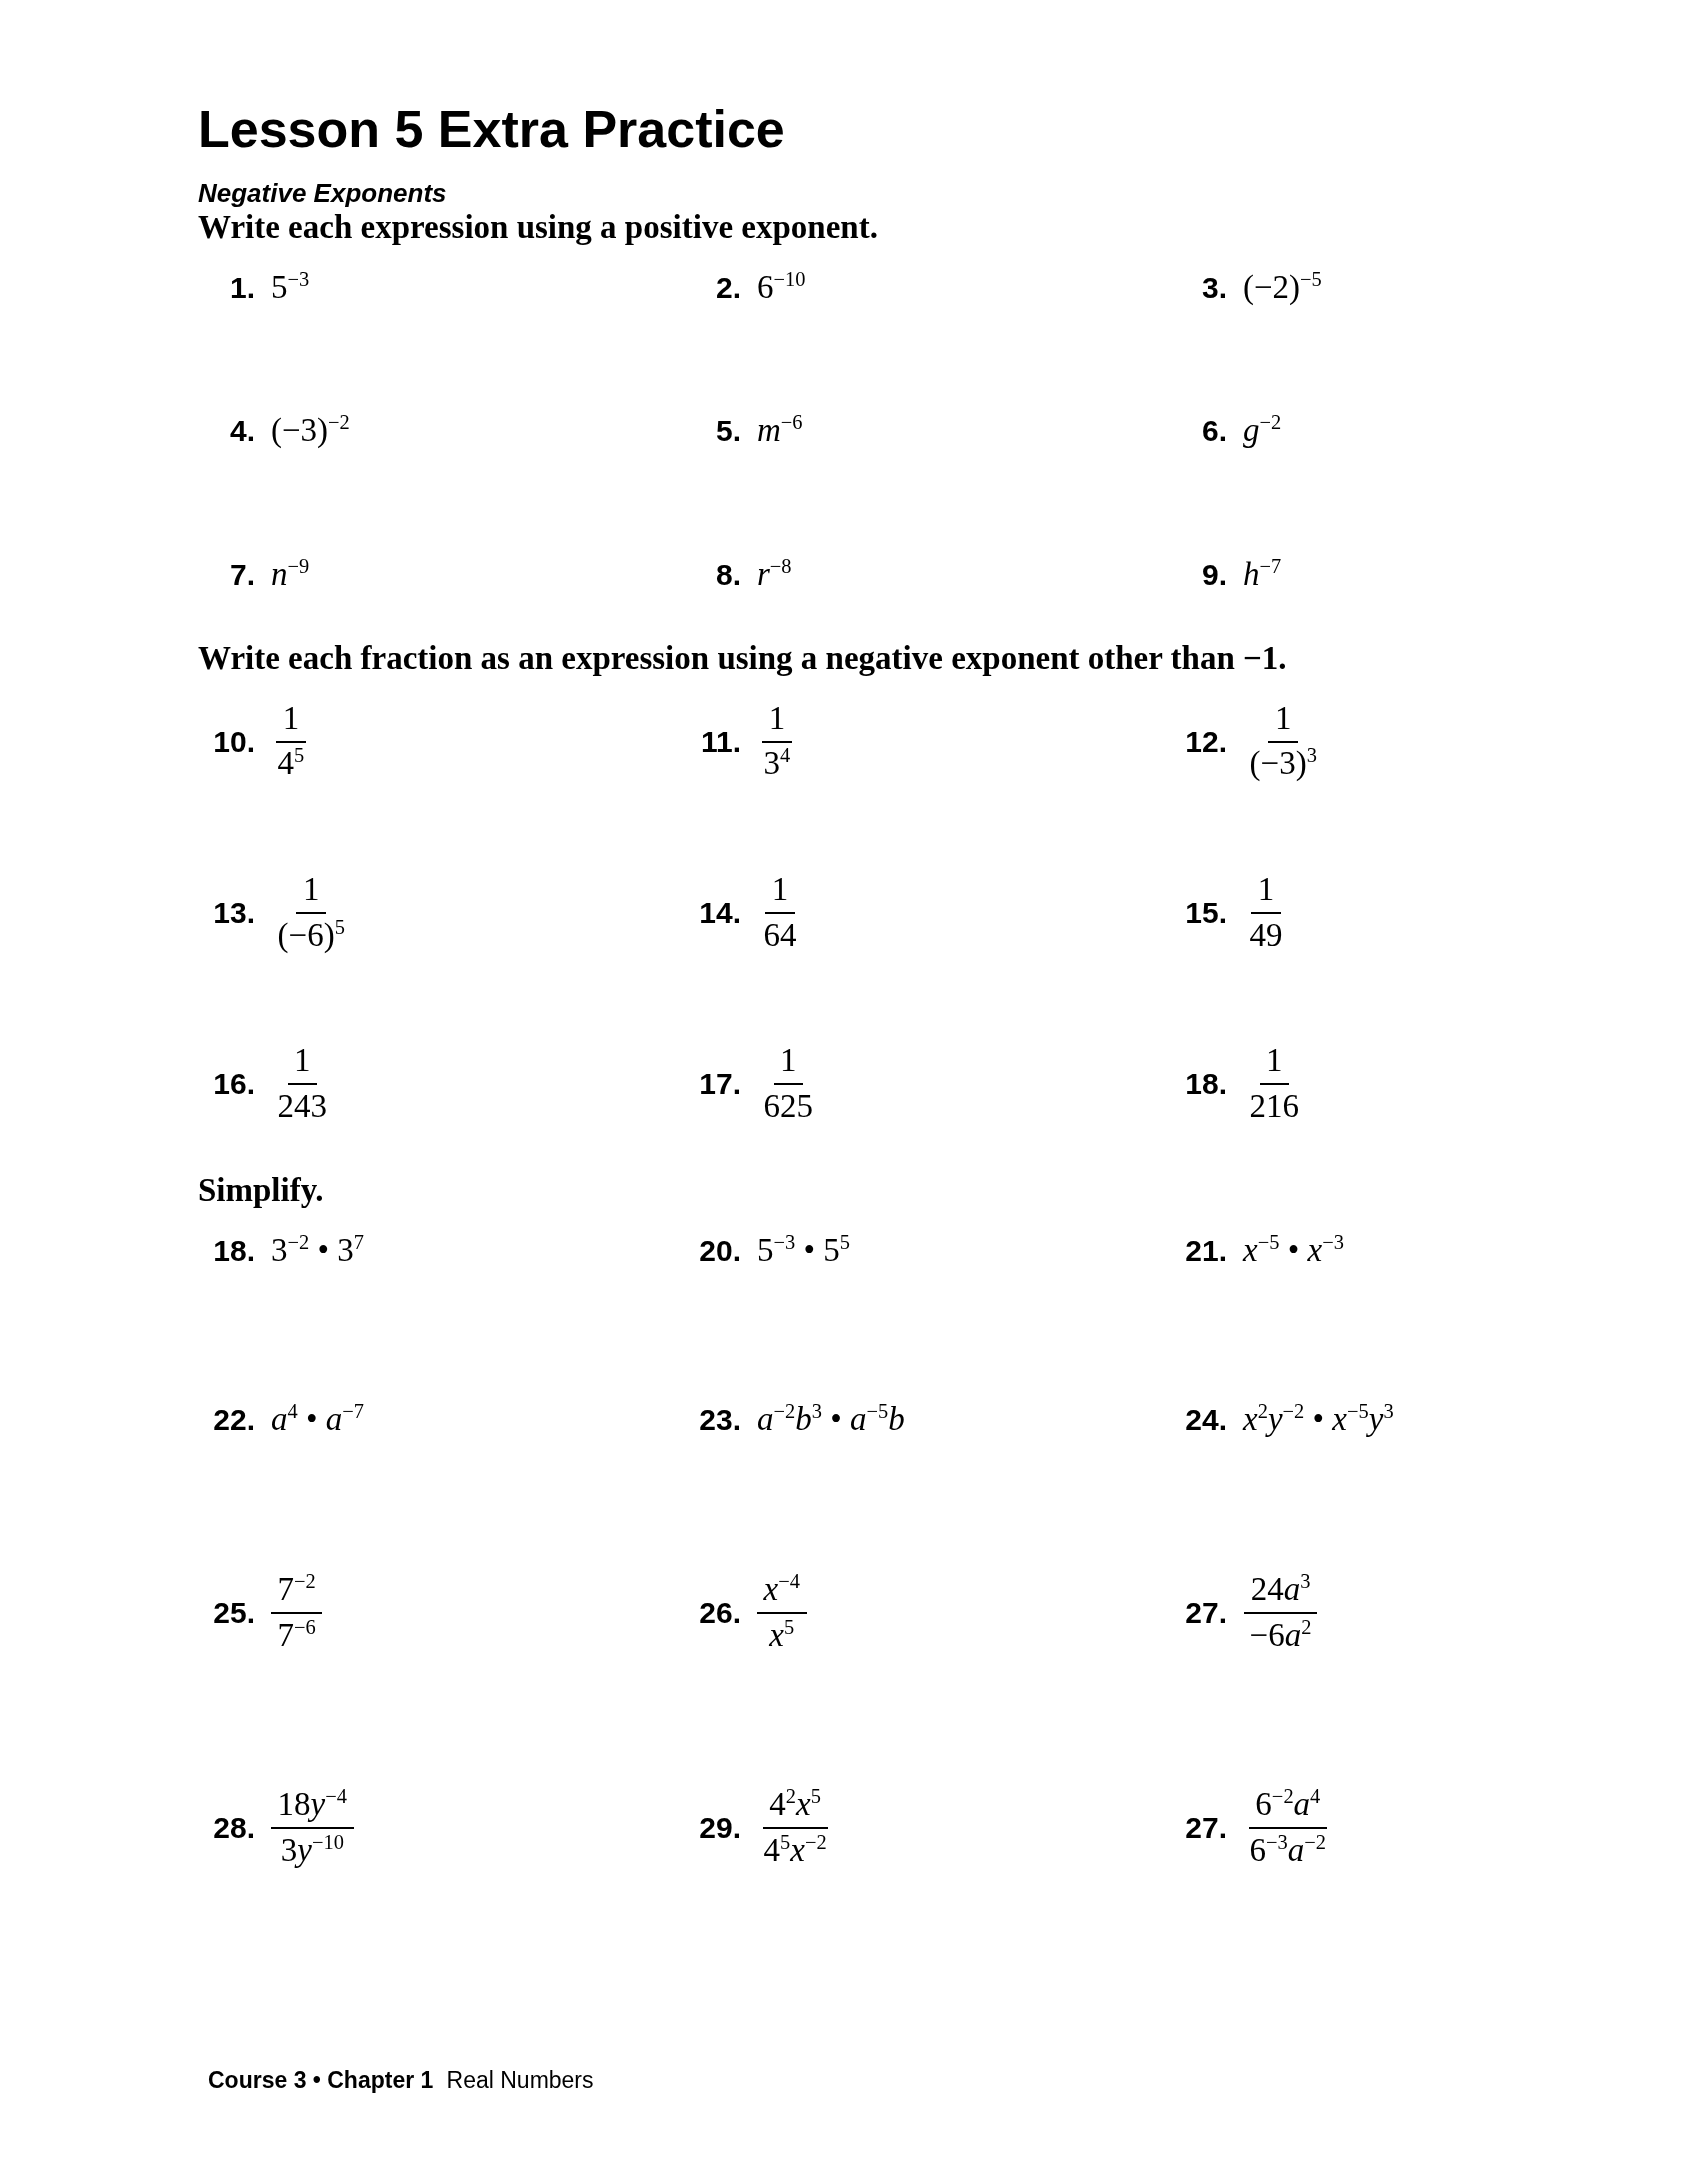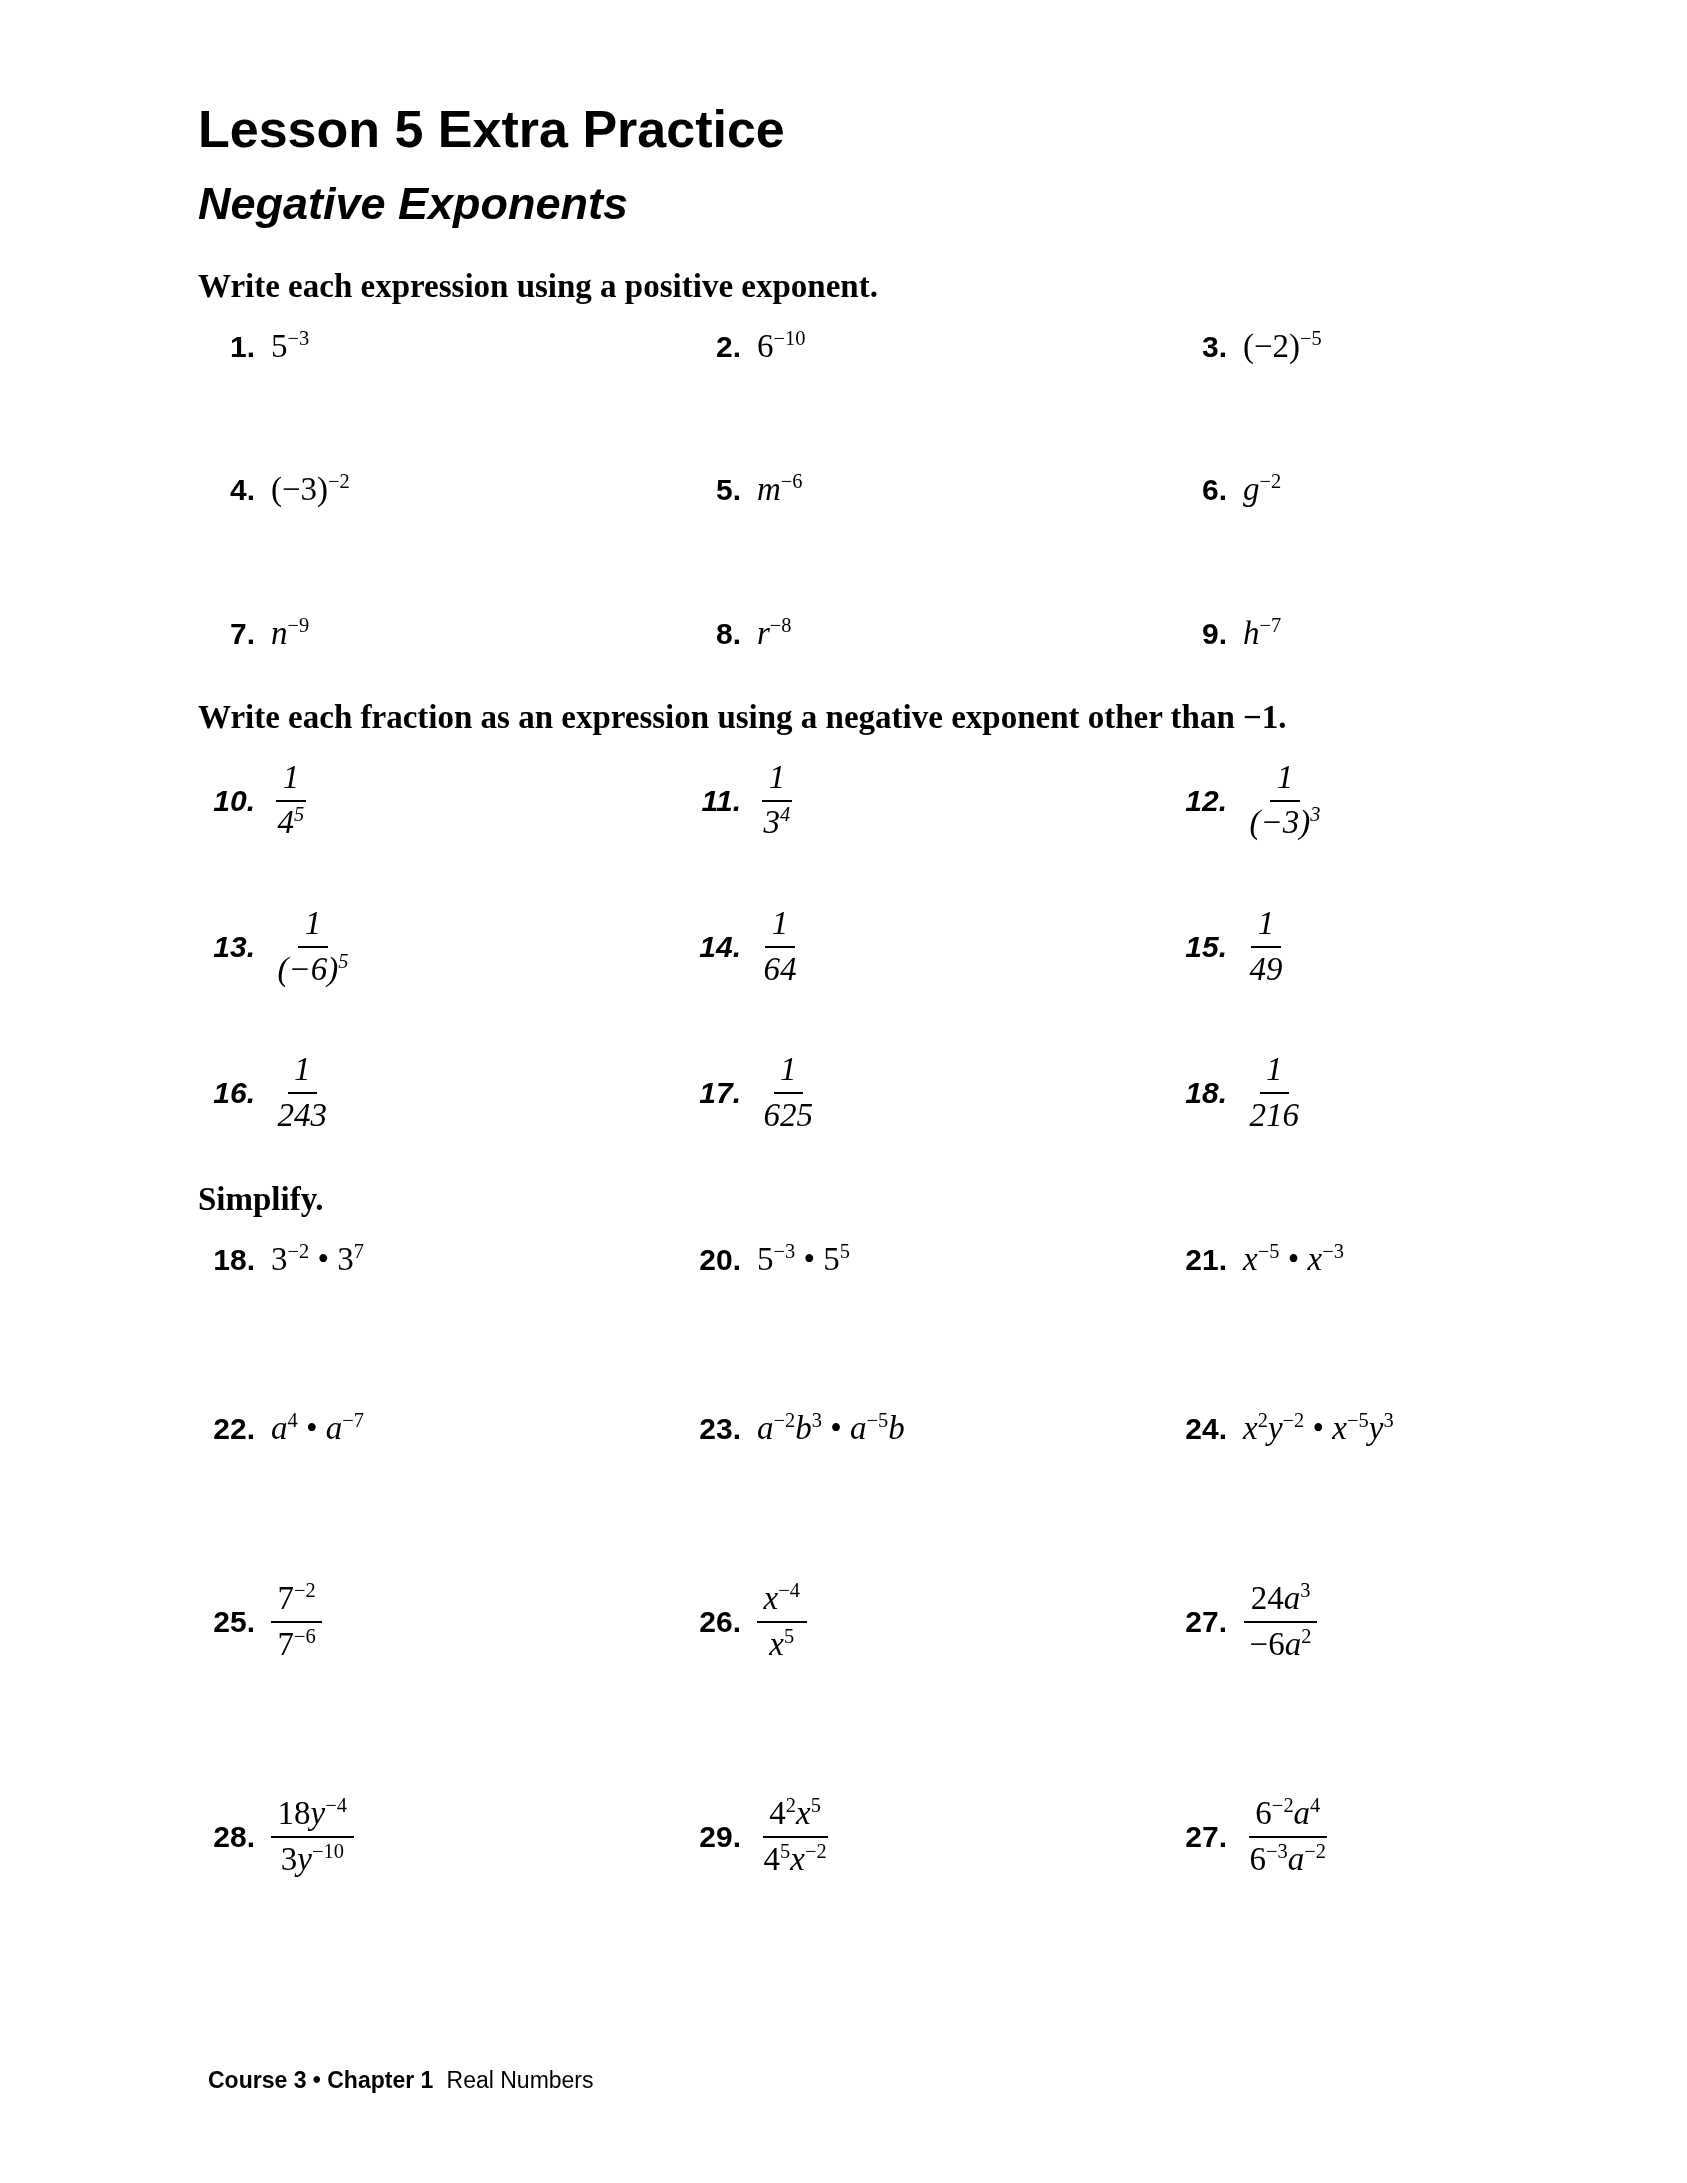--- a/index.html
+++ b/index.html
@@ -20,34 +20,34 @@
     display: flex; align-items: flex-end; gap: 13.2px;
     font-size: 29px; margin-bottom: 33px;
   }
   .header-row .label { line-height: 1.1; letter-spacing: 0.7px; }
   .line { border-bottom: 2px solid #000; height: 33px; }
   .name-line { flex: 1; }
   .date-line { width: 165px; }
   .period-line { width: 112px; }
 
   h1.title { font-size: 52px; font-weight: bold; margin-bottom: 18.5px; }
-  h2.subtitle { font-size: 45px; font-weight: bold; font-style: italic; margin-bottom: 38px; }
+  h2.subtitle { font-size: 26px; font-weight: bold; font-style: italic; }
 
   .instruction {
     font-family: "Liberation Serif", serif;
     font-weight: bold; font-size: 33px;
     margin-bottom: 23px;
   }
   .grid {
     display: grid;
     grid-template-columns: 486px 486px 1fr;
     align-items: start;
   }
   .section-1 .grid { row-gap: 106px; }
-  .section-2 .grid { row-gap: 63px; font-style: italic; }
+  .section-2 .grid { row-gap: 88px; }
   .section-3 .grid { row-gap: 132px; }
   .section-1 { margin-bottom: 46px; }
   .section-2 { margin-bottom: 46px; }
   .section-3 { margin-bottom: 0; }
 
   .problem { display: flex; align-items: baseline; }
   .problem.has-frac { align-items: center; }
   .pnum {
     font-weight: bold; font-size: 30px;
     width: 57px; text-align: right;

